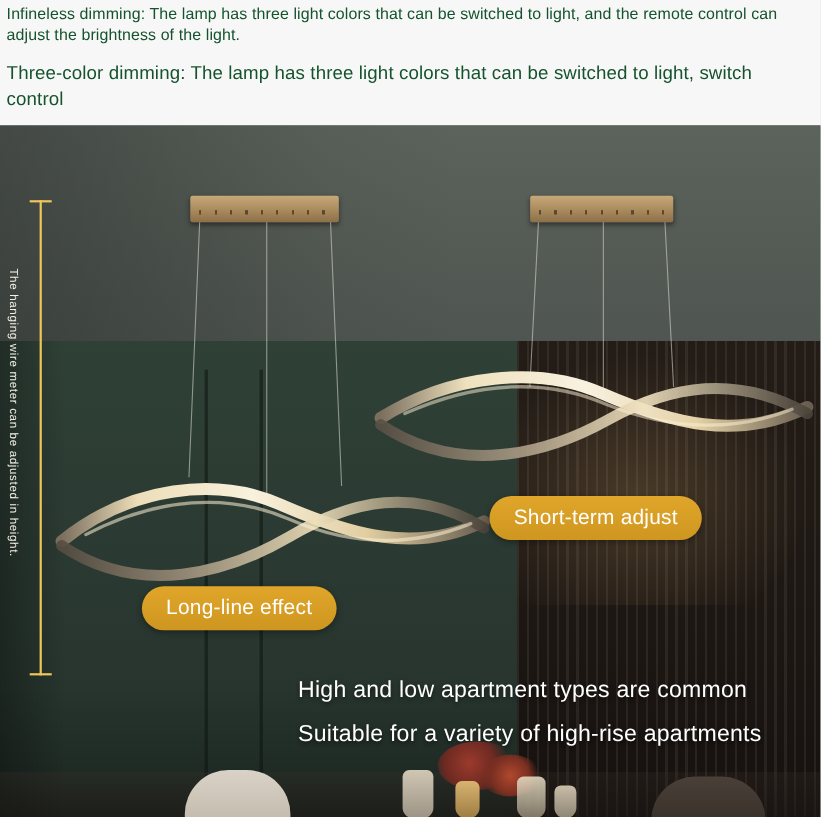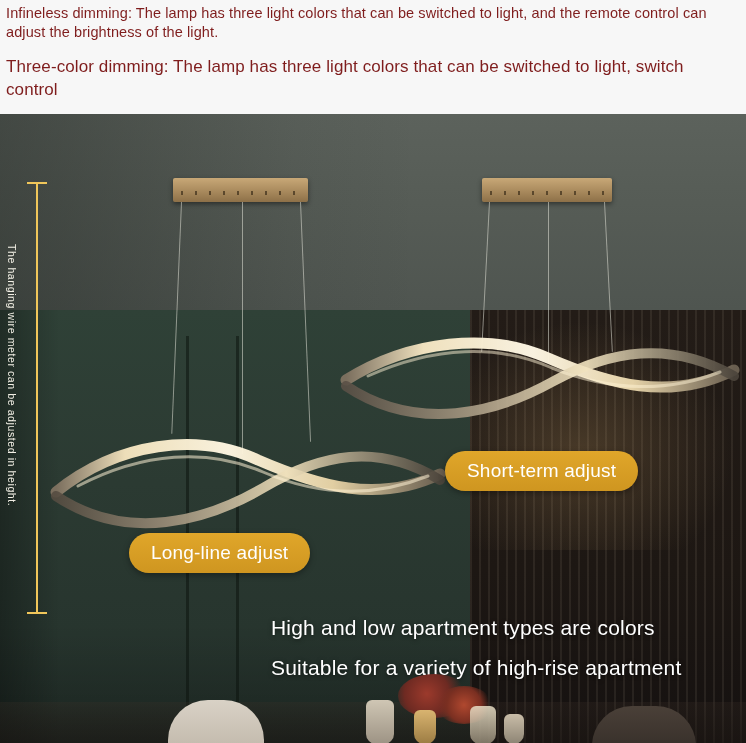--- a/index.html
+++ b/index.html
@@ -25,21 +25,21 @@
     position: absolute;
     left: 0;
     top: 0;
     width: 746px;
     height: 114px;
     background: #f7f7f7;
     box-sizing: border-box;
     padding: 4px 6px 0 6px;
   }
   .desc-line {
-    color: #7f1d1d;
+    color: #14532d;
     font-size: 14.5px;
     line-height: 1.32;
     letter-spacing: 0.1px;
   }
   .desc-line.first {
     margin: 0 0 14px 0;
   }
   .desc-line.second {
     margin: 0;
     font-size: 17px;
@@ -308,28 +308,28 @@
             <stop offset="100%" stop-color="#4b443b"></stop>
           </linearGradient>
         </defs>
         <path d="M6 54 C 70 14, 150 6, 208 32 C 268 58, 330 76, 394 44" stroke="url(#gr1)" stroke-width="11" fill="none" stroke-linecap="round" opacity="0.97"></path>
         <path d="M6 60 C 78 108, 158 86, 212 56 C 270 24, 330 14, 394 50" stroke="url(#gr2)" stroke-width="10" fill="none" stroke-linecap="round" opacity="0.9"></path>
         <path d="M28 50 C 95 20, 158 18, 212 42 C 272 66, 330 66, 380 46" stroke="#fff3d6" stroke-width="3" fill="none" stroke-linecap="round" opacity="0.5"></path>
       </svg>
     </div>
 
     <div class="badge badge-long">
-      <span>Long-line adjust</span>
+      <span>Long-line effect</span>
     </div>
     <div class="badge badge-short">
       <span>Short-term adjust</span>
     </div>
 
-    <div class="caption caption-1">High and low apartment types are colors</div>
-    <div class="caption caption-2">Suitable for a variety of high-rise apartment</div>
+    <div class="caption caption-1">High and low apartment types are common</div>
+    <div class="caption caption-2">Suitable for a variety of high-rise apartments</div>
 
     <div class="table-top"></div>
 
     <div class="chair" style="left:168px; top:586px; width:96px; height:60px;"></div>
     <div class="chair chair-dark" style="left:592px; top:592px; width:104px; height:52px;"></div>
 
     <div class="flower" style="left:398px; top:560px; width:72px; height:44px; background: radial-gradient(circle at 40% 45%, #9c3a2c 0%, #6e2a22 45%, rgba(50,30,24,0) 72%);"></div>
     <div class="flower" style="left:436px; top:572px; width:56px; height:38px; background: radial-gradient(circle at 50% 50%, #b0482f 0%, #7a2f21 50%, rgba(50,30,24,0) 75%);"></div>
 
     <div class="vase" style="left:366px; top:586px; width:28px; height:44px; background: linear-gradient(180deg, #cfc6b4 0%, #9d9384 100%);"></div>

